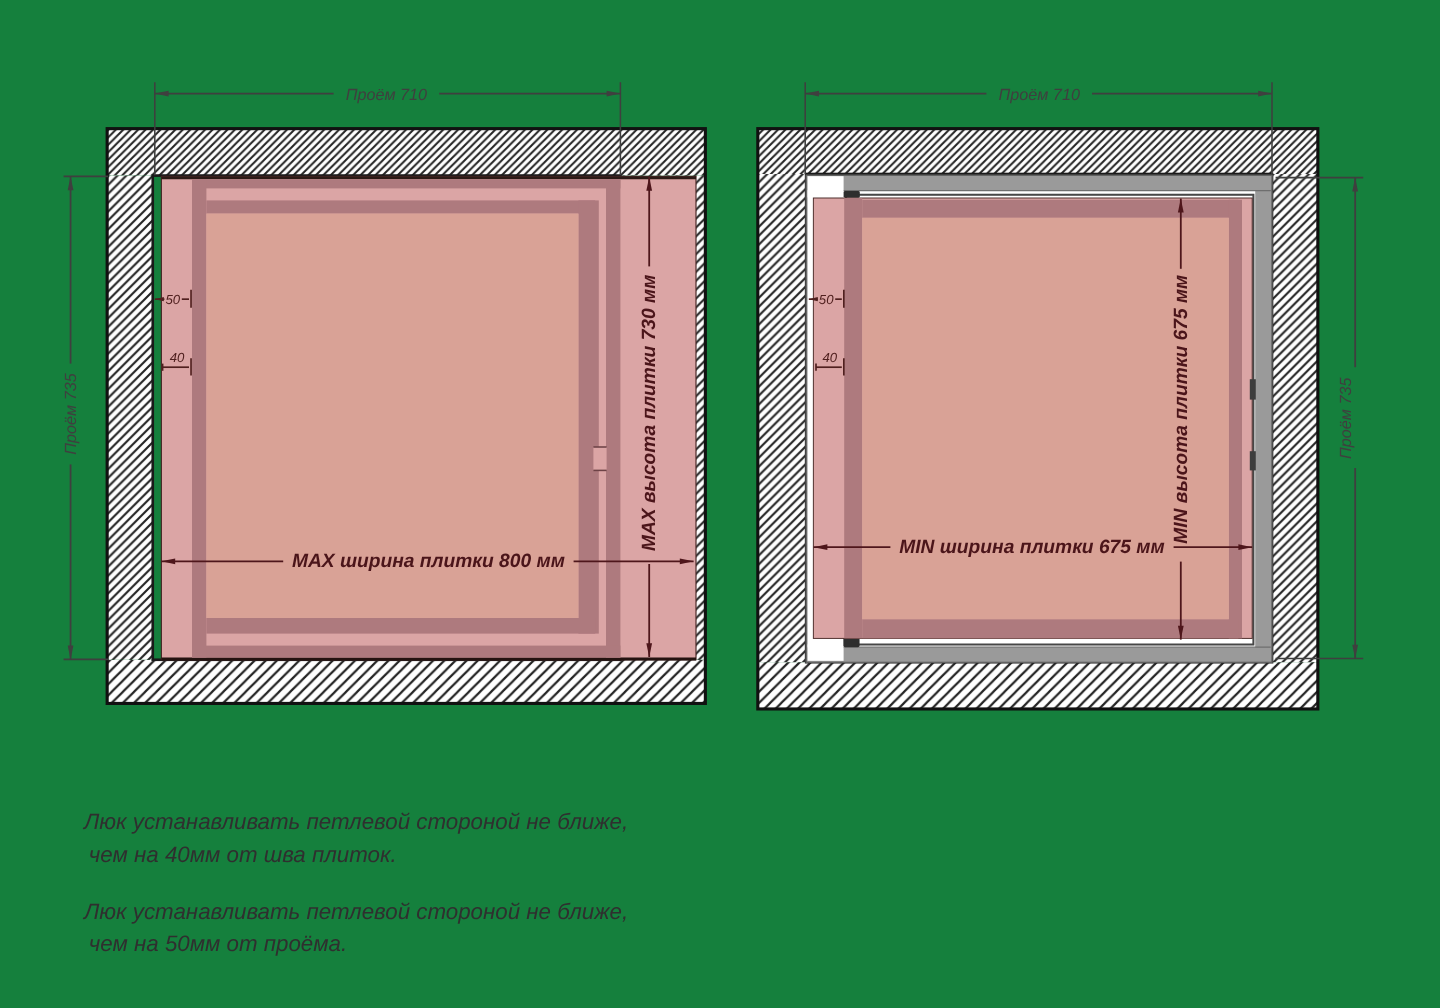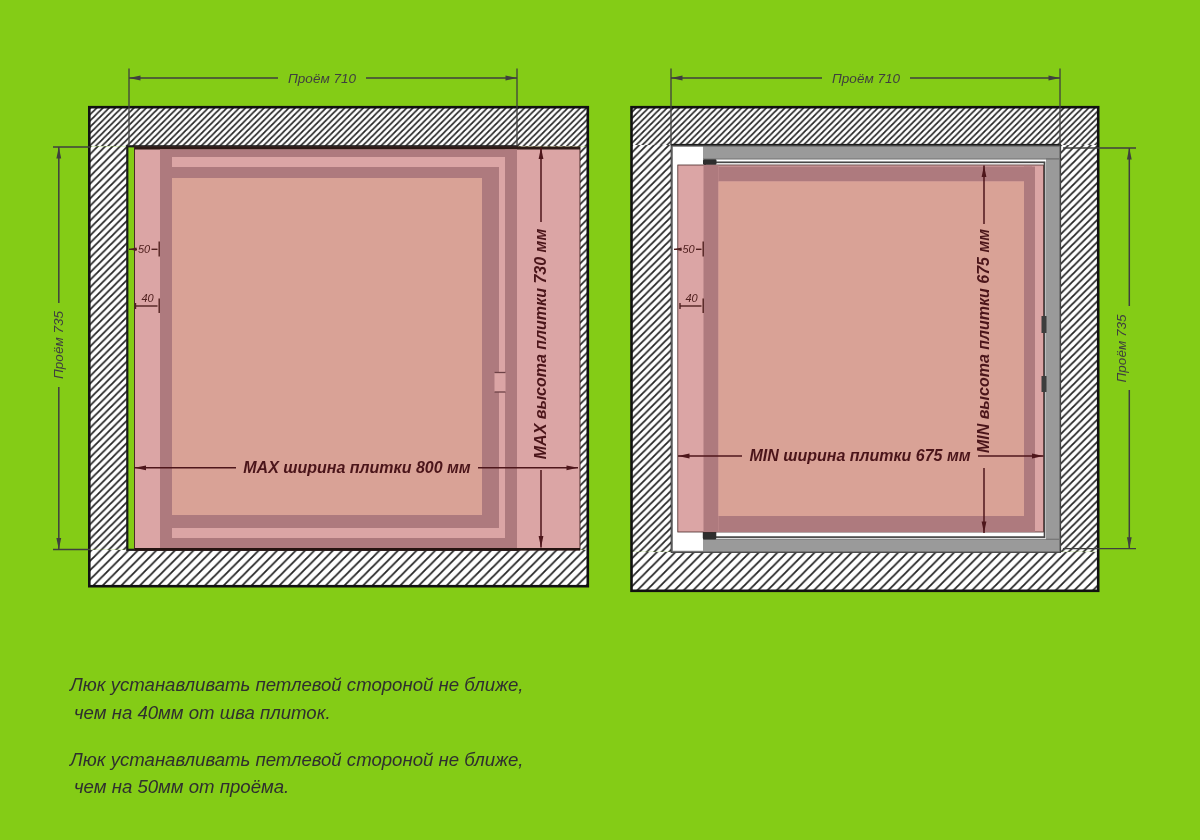--- a/index.html
+++ b/index.html
@@ -1,16 +1,16 @@
 <!DOCTYPE html>
 <html><head>
 <meta charset="utf-8">
 <style>
   html,body{margin:0;padding:0;background:#ffffff;}
-  .page{position:relative;width:1200px;height:840px;background:#84cc16;overflow:hidden;
+  .page{position:relative;width:1200px;height:840px;background:#15803d;overflow:hidden;
         font-family:"Liberation Sans", sans-serif;}
   svg text{font-family:"Liberation Sans", sans-serif;}
 </style>
 </head>
 <body>
 <div class="page">
 <svg width="1200" height="840" viewBox="0 0 1200 840">
 <defs>
   <pattern id="hatch" width="7.4" height="7.4" patternUnits="userSpaceOnUse">
     <rect width="7.4" height="7.4" fill="#ffffff"></rect>

